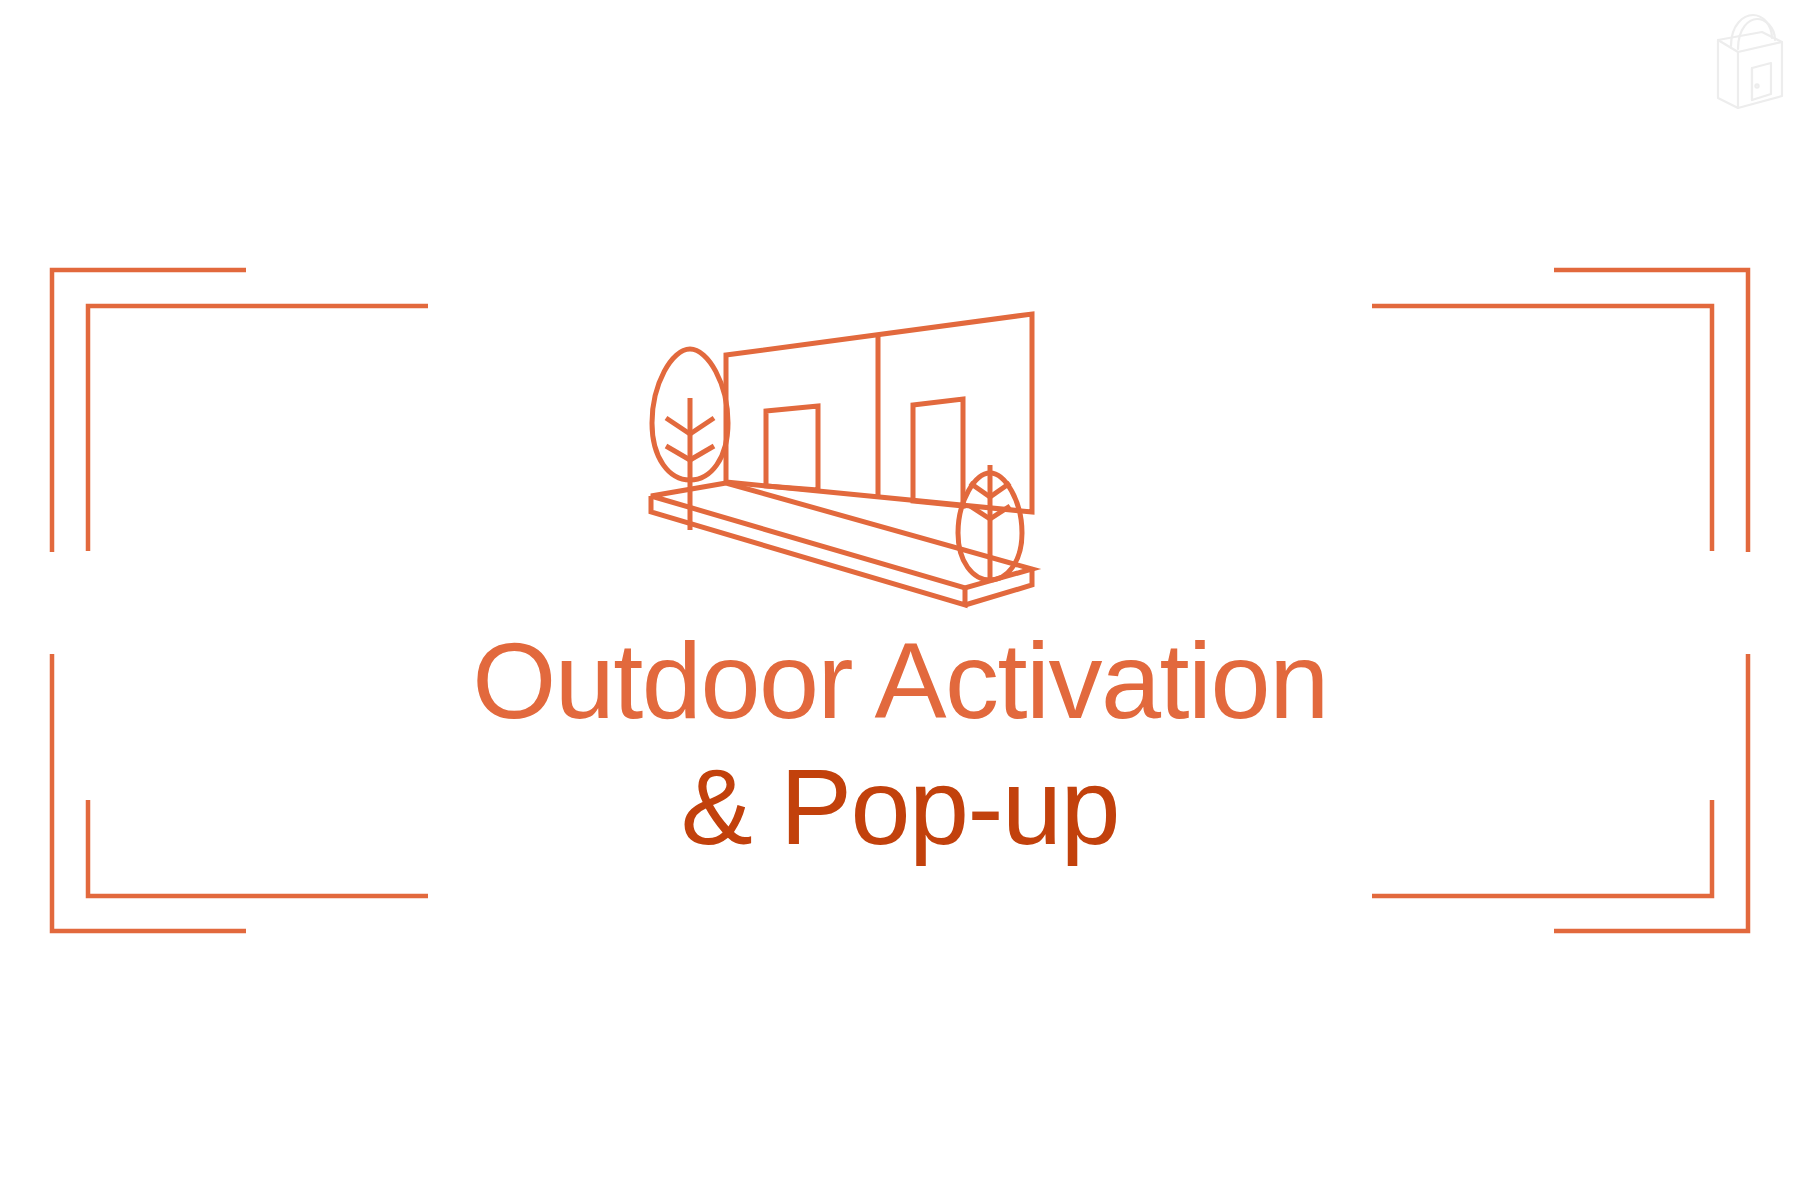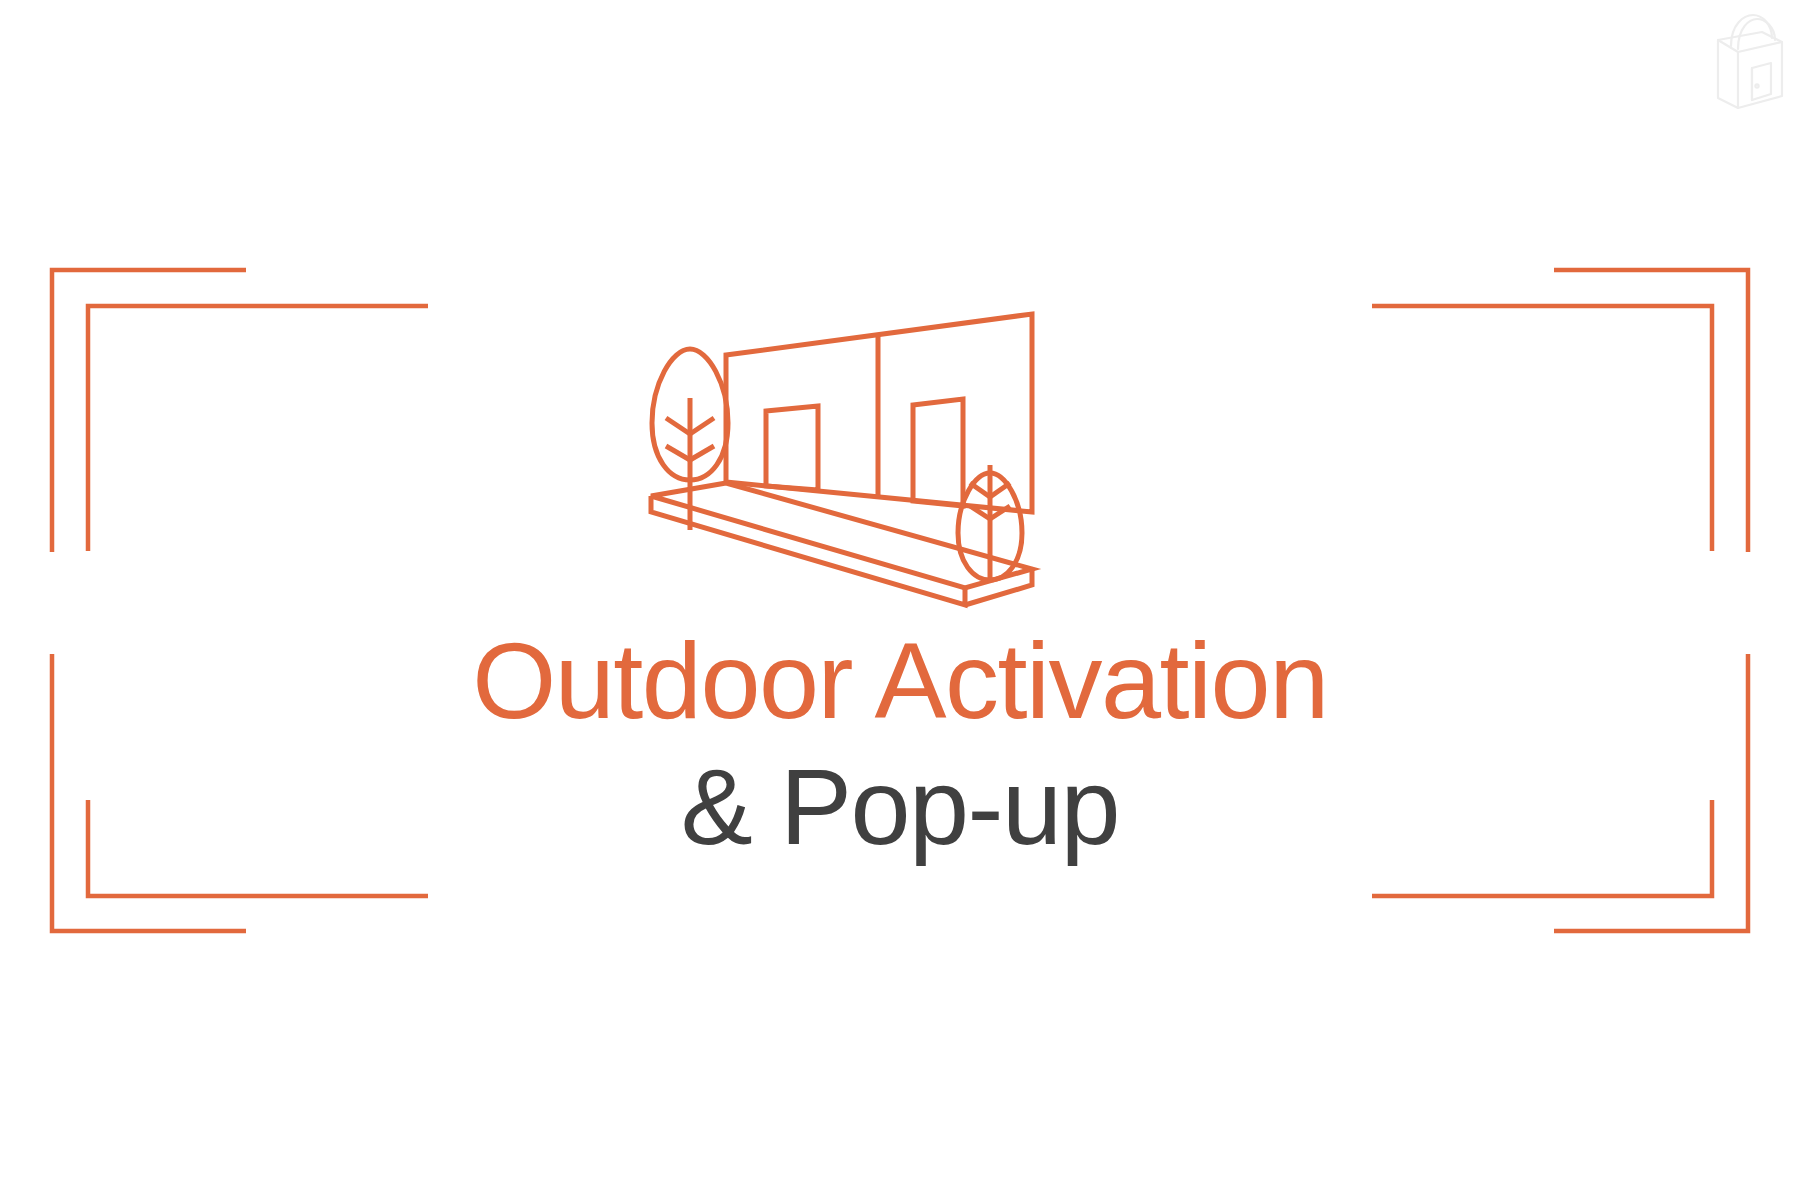--- a/index.html
+++ b/index.html
@@ -142,16 +142,16 @@
         <path d="M342 197 L322 183"></path>
         <path d="M342 197 L362 183"></path>
         <path d="M342 219 L322 206"></path>
         <path d="M342 219 L362 206"></path>
       </g>
     </svg>
   </div>
 
   <div id="title-block">
     <span class="title-line" style="color: rgb(226, 105, 61);">Outdoor Activation</span>
-    <span class="title-line" style="color: #404040;">&amp; Pop-up</span>
+    <span class="title-line" style="color: #c2410c;">&amp; Pop-up</span>
   </div>
 
 </div>
 
 </body></html>

